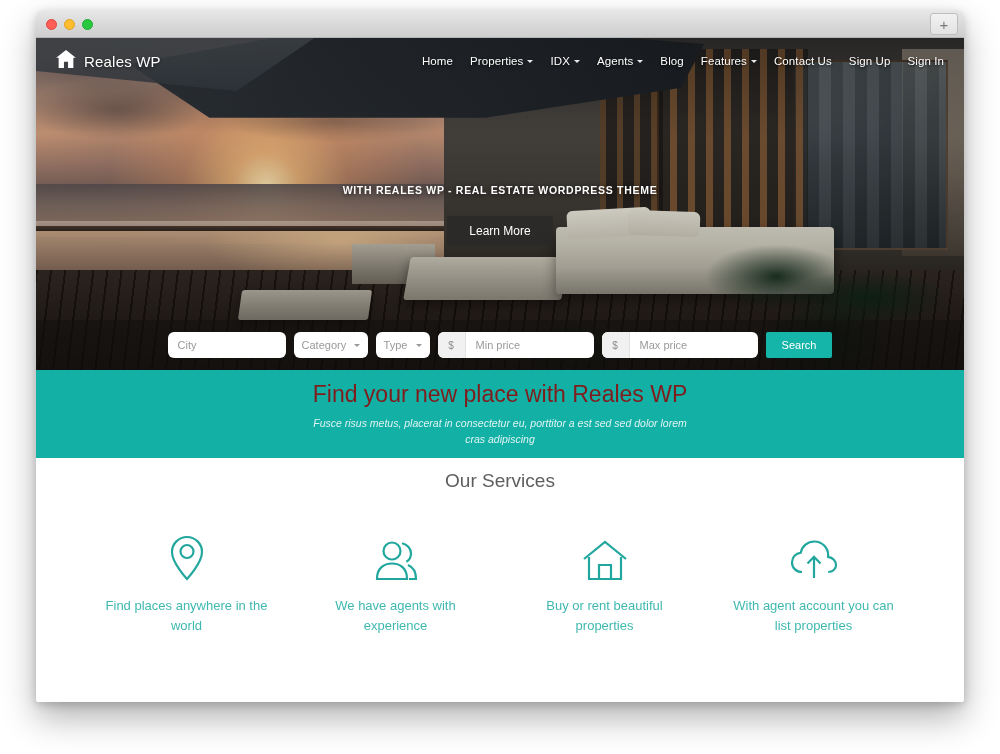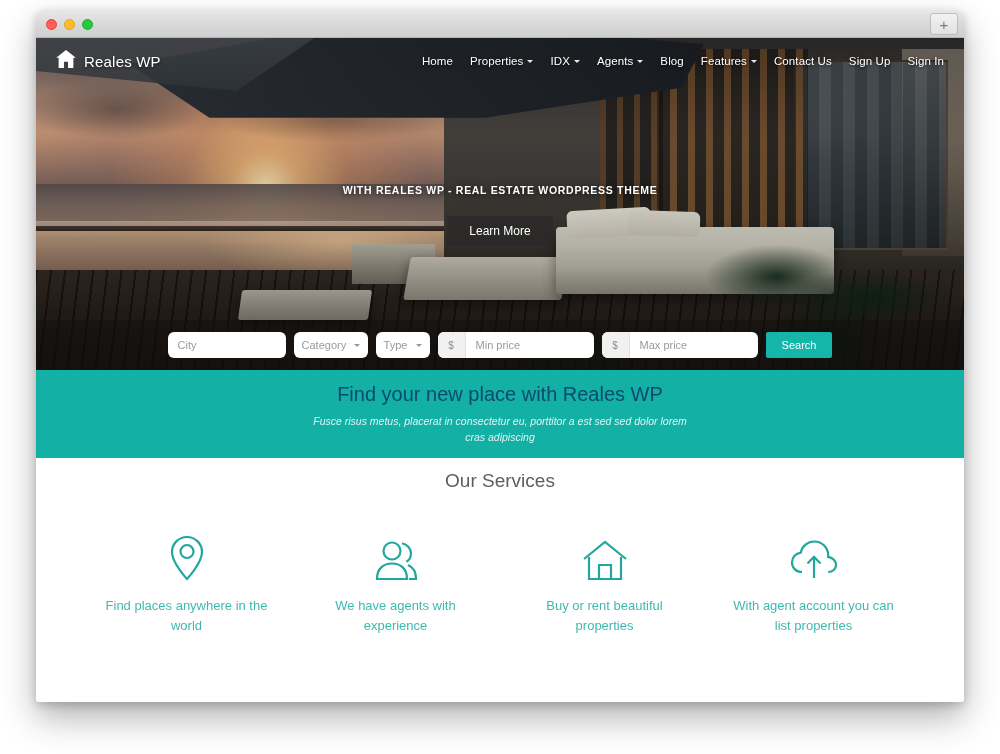--- a/index.html
+++ b/index.html
@@ -255,21 +255,21 @@
     font-size: 11px; border: none; border-radius: 2px;
     display: flex; align-items: center;
   }
 
   
   #teal-banner {
     width: 100%; height: 88px; background: #13b0a5;
     display: flex; flex-direction: column; align-items: center; justify-content: center;
     text-align: center; padding: 0 140px;
   }
-  #teal-title { color: #0c4a6e; font-size: 20px; font-weight: 400; }
+  #teal-title { color: #7f1d1d; font-size: 23px; font-weight: 400; }
   #teal-sub {
     color: rgba(255,255,255,0.86); font-size: 10.5px; font-style: italic;
     line-height: 1.45; margin-top: 8px; max-width: 380px;
   }
 
   
   #services { width: 100%; background: #fff; padding-top: 12px; }
   #services-title { text-align: center; color: #5e5e5e; font-size: 19px; font-weight: 400; }
   #service-grid {
     display: grid; grid-template-columns: repeat(4, 1fr);

